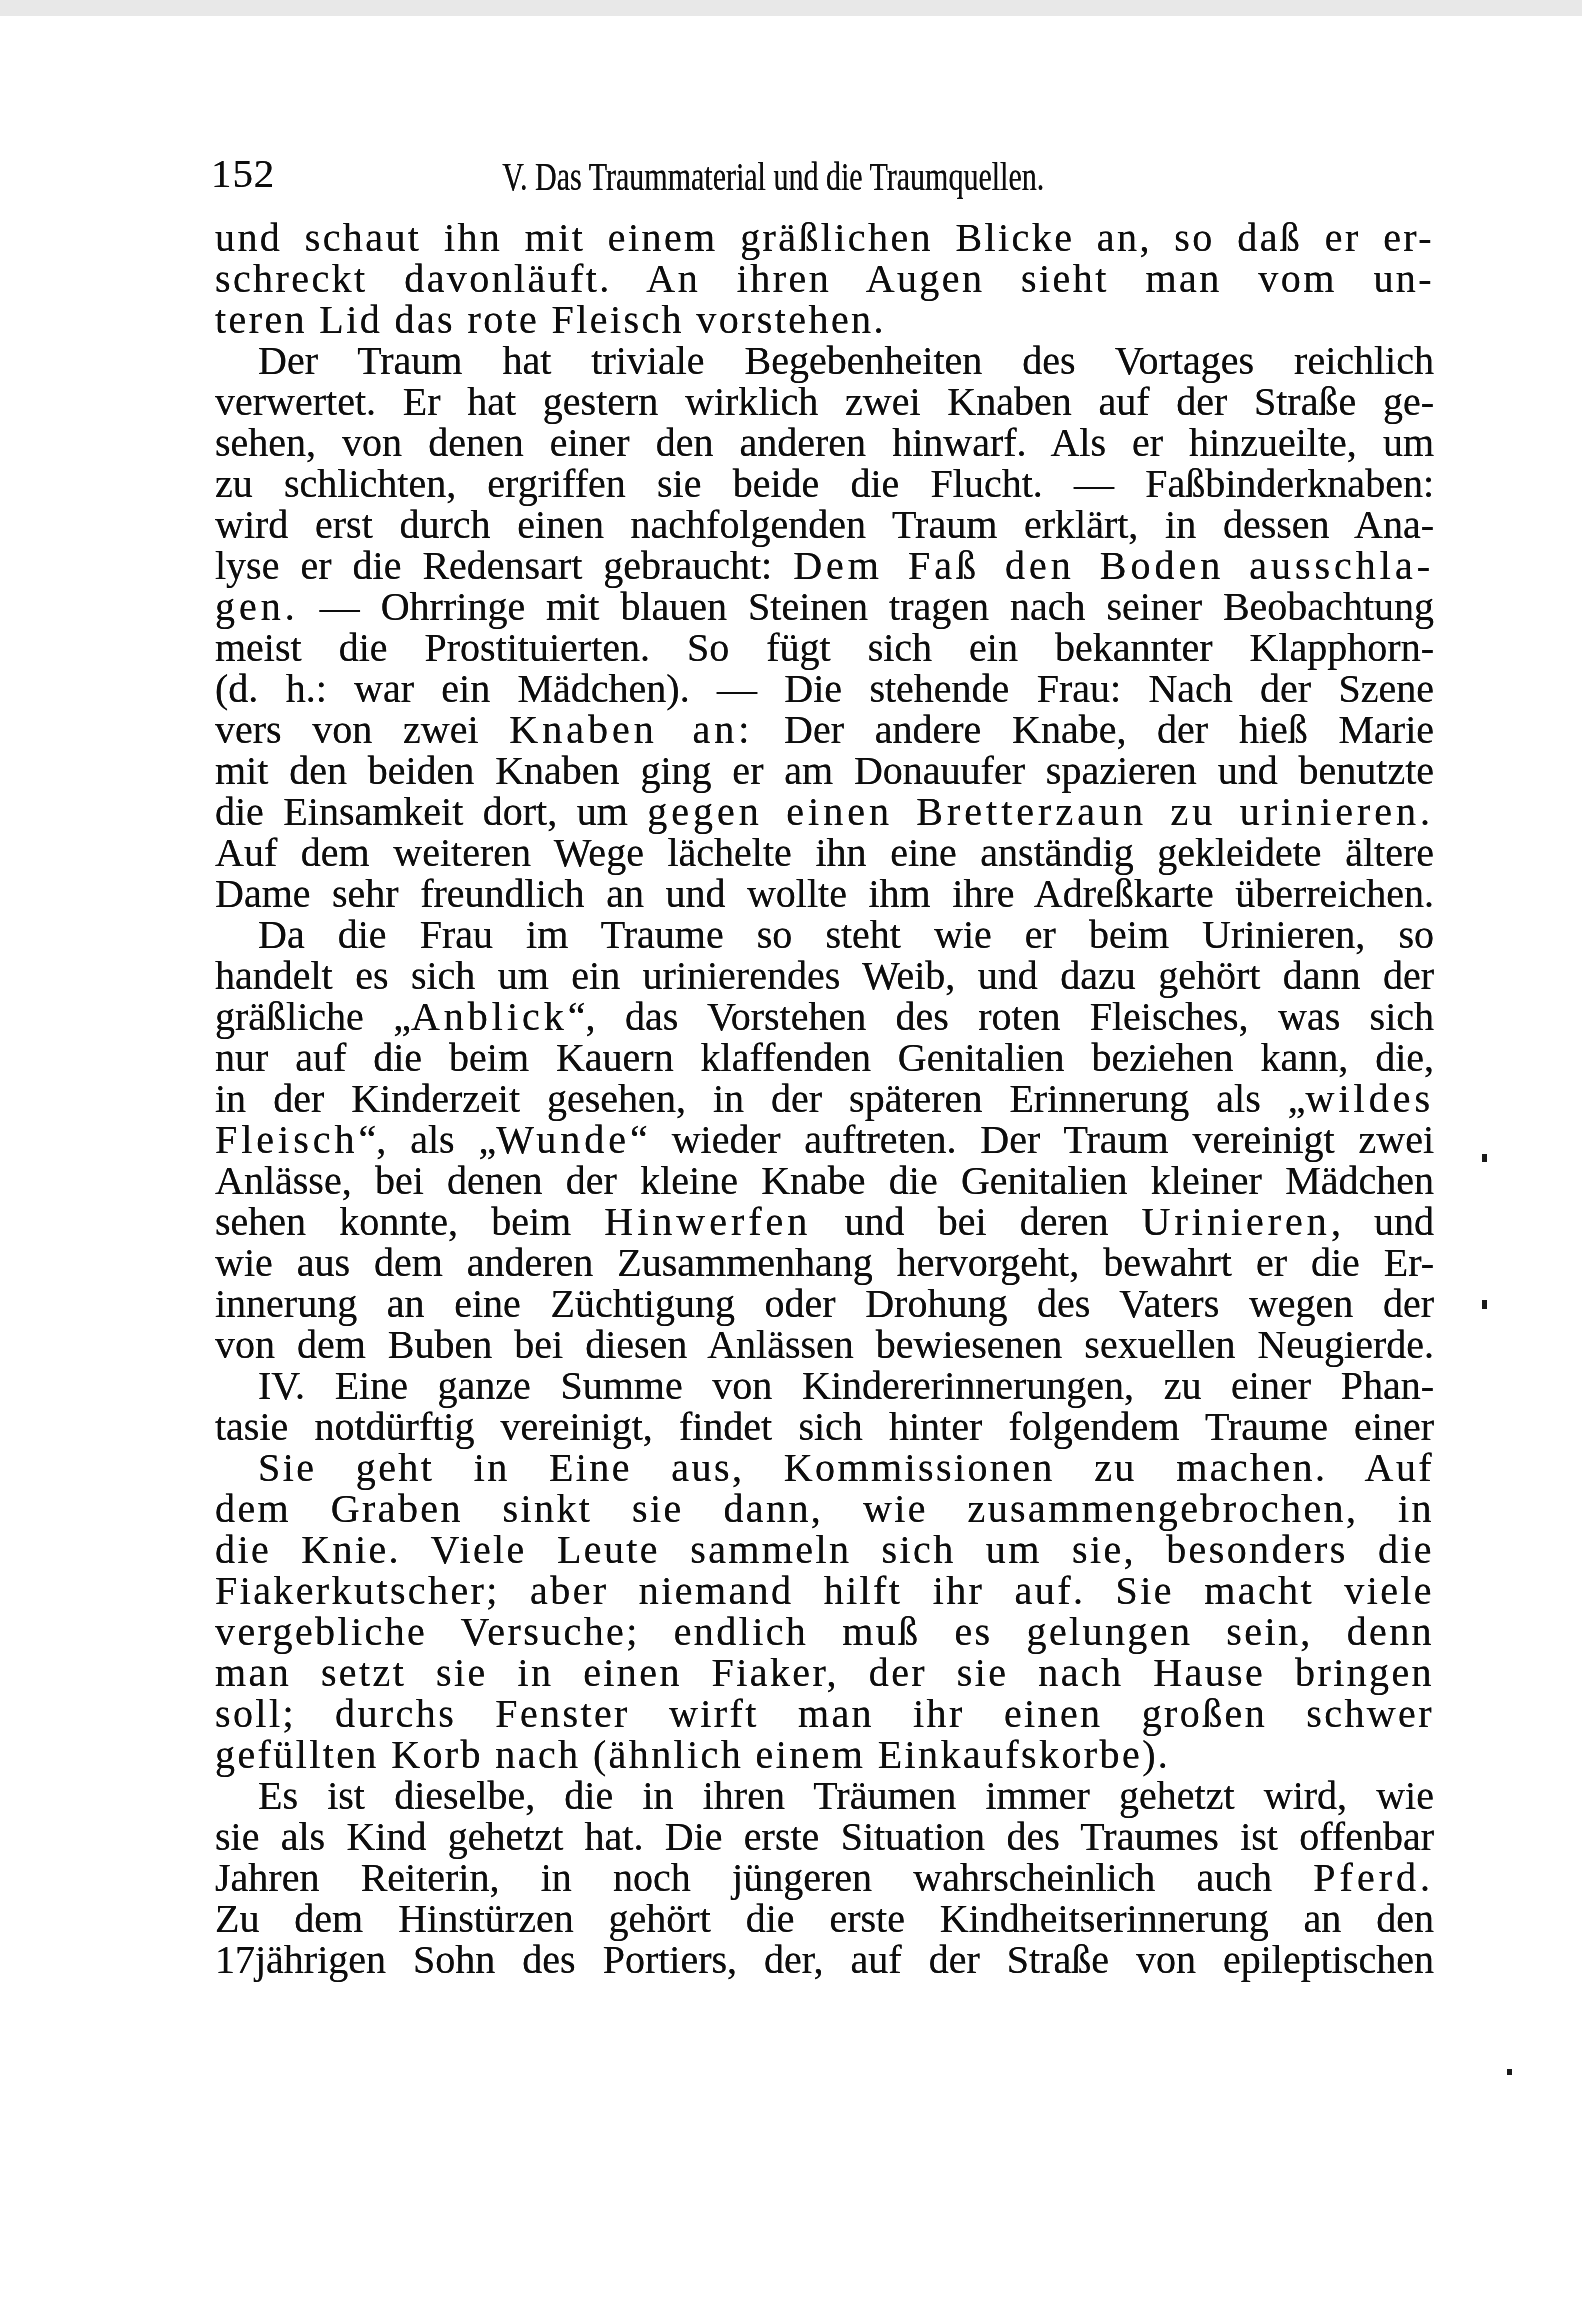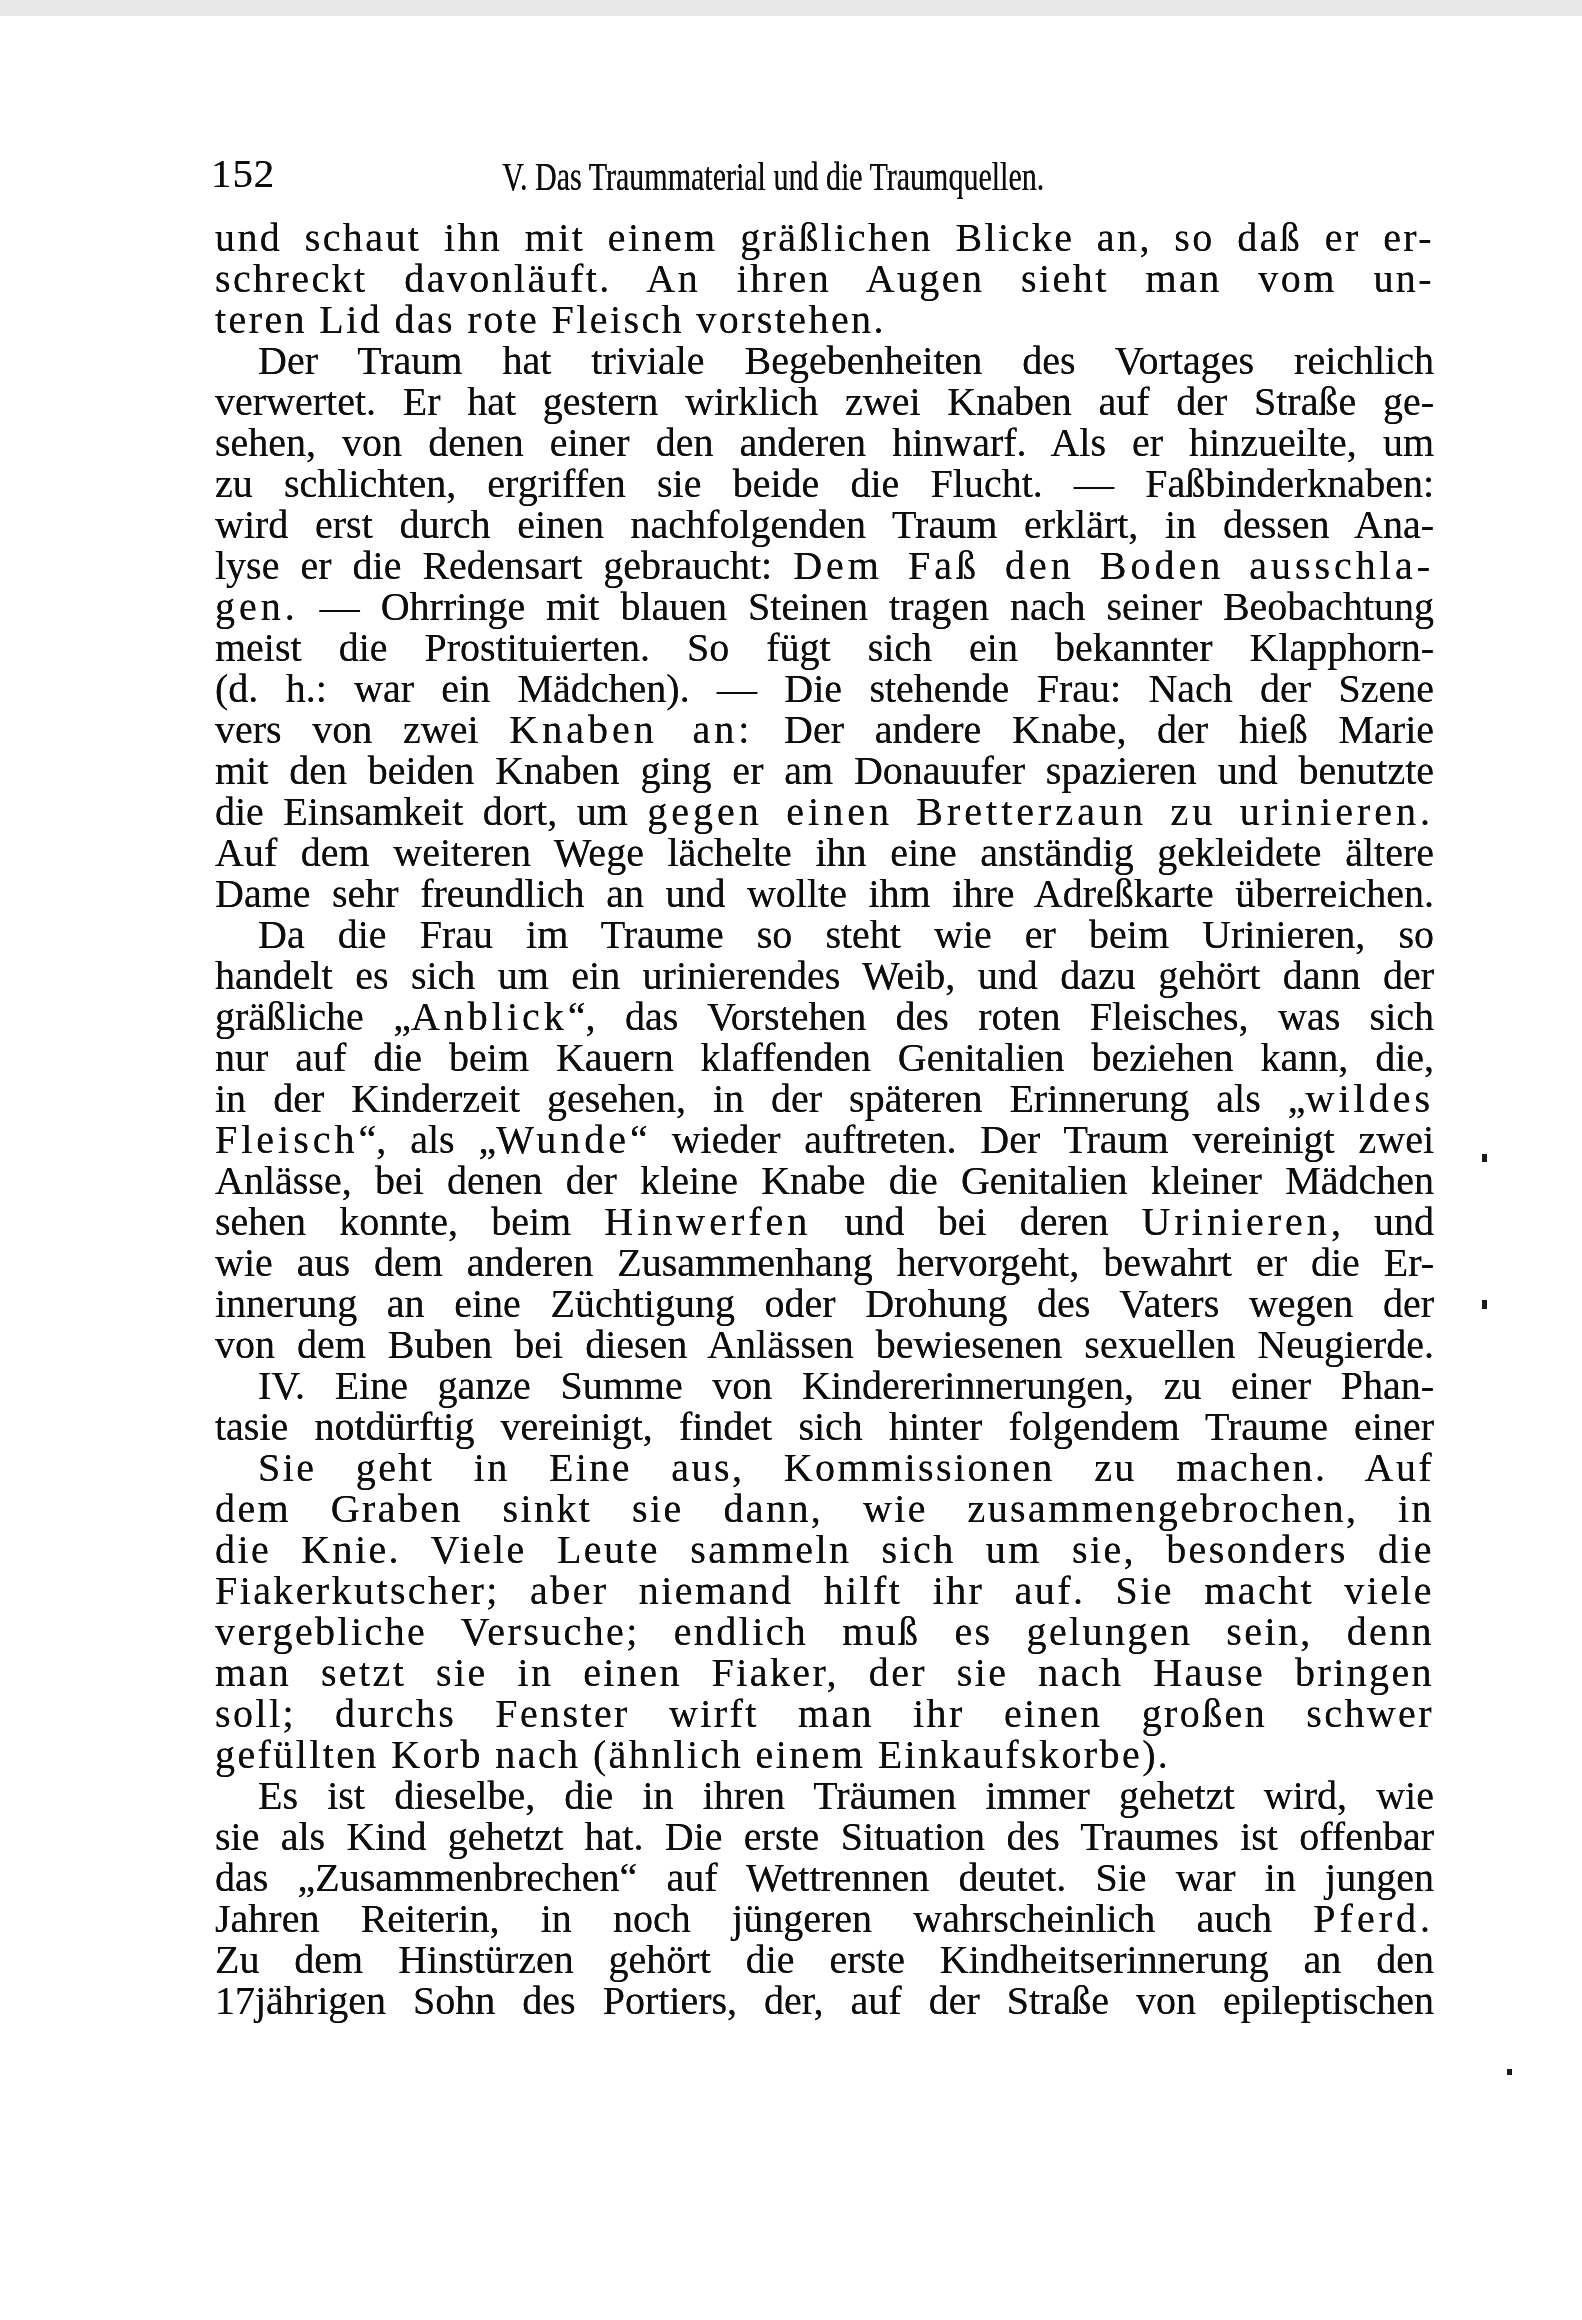--- a/index.html
+++ b/index.html
@@ -100,21 +100,20 @@
       <div class="line spaced indent"><span>Sie geht in Eine aus, Kommissionen zu machen. Auf</span></div>
       <div class="line spaced"><span>dem Graben sinkt sie dann, wie zusammengebrochen, in</span></div>
       <div class="line spaced"><span>die Knie. Viele Leute sammeln sich um sie, besonders die</span></div>
       <div class="line spaced"><span>Fiakerkutscher; aber niemand hilft ihr auf. Sie macht viele</span></div>
       <div class="line spaced"><span>vergebliche Versuche; endlich muß es gelungen sein, denn</span></div>
       <div class="line spaced"><span>man setzt sie in einen Fiaker, der sie nach Hause bringen</span></div>
       <div class="line spaced"><span>soll; durchs Fenster wirft man ihr einen großen schwer</span></div>
       <div class="line spaced short"><span>gefüllten Korb nach (ähnlich einem Einkaufskorbe).</span></div>
       <div class="line indent"><span>Es ist dieselbe, die in ihren Träumen immer gehetzt wird, wie</span></div>
       <div class="line"><span>sie als Kind gehetzt hat. Die erste Situation des Traumes ist offenbar</span></div>
-      <div class="line"><span>das „Zusammenbrechen“ auf Wettrennen deutet. Sie war in jungen</span></div>
       <div class="line"><span>Jahren Reiterin, in noch jüngeren wahrscheinlich auch </span><span class="sp">Pferd.</span></div>
       <div class="line"><span>Zu dem Hinstürzen gehört die erste Kindheitserinnerung an den</span></div>
       <div class="line"><span>17jährigen Sohn des Portiers, der, auf der Straße von epileptischen</span></div>
     </div>
 <div class="speck" style="left: 1482px; top: 1138px; width: 4.7px; height: 7.5px;"></div>
     <div class="speck" style="left: 1482px; top: 1284px; width: 4.7px; height: 8.5px;"></div>
     <div class="speck" style="left: 1507px; top: 2053px; width: 4.7px; height: 5.6px;"></div>
   </div>
 
 

